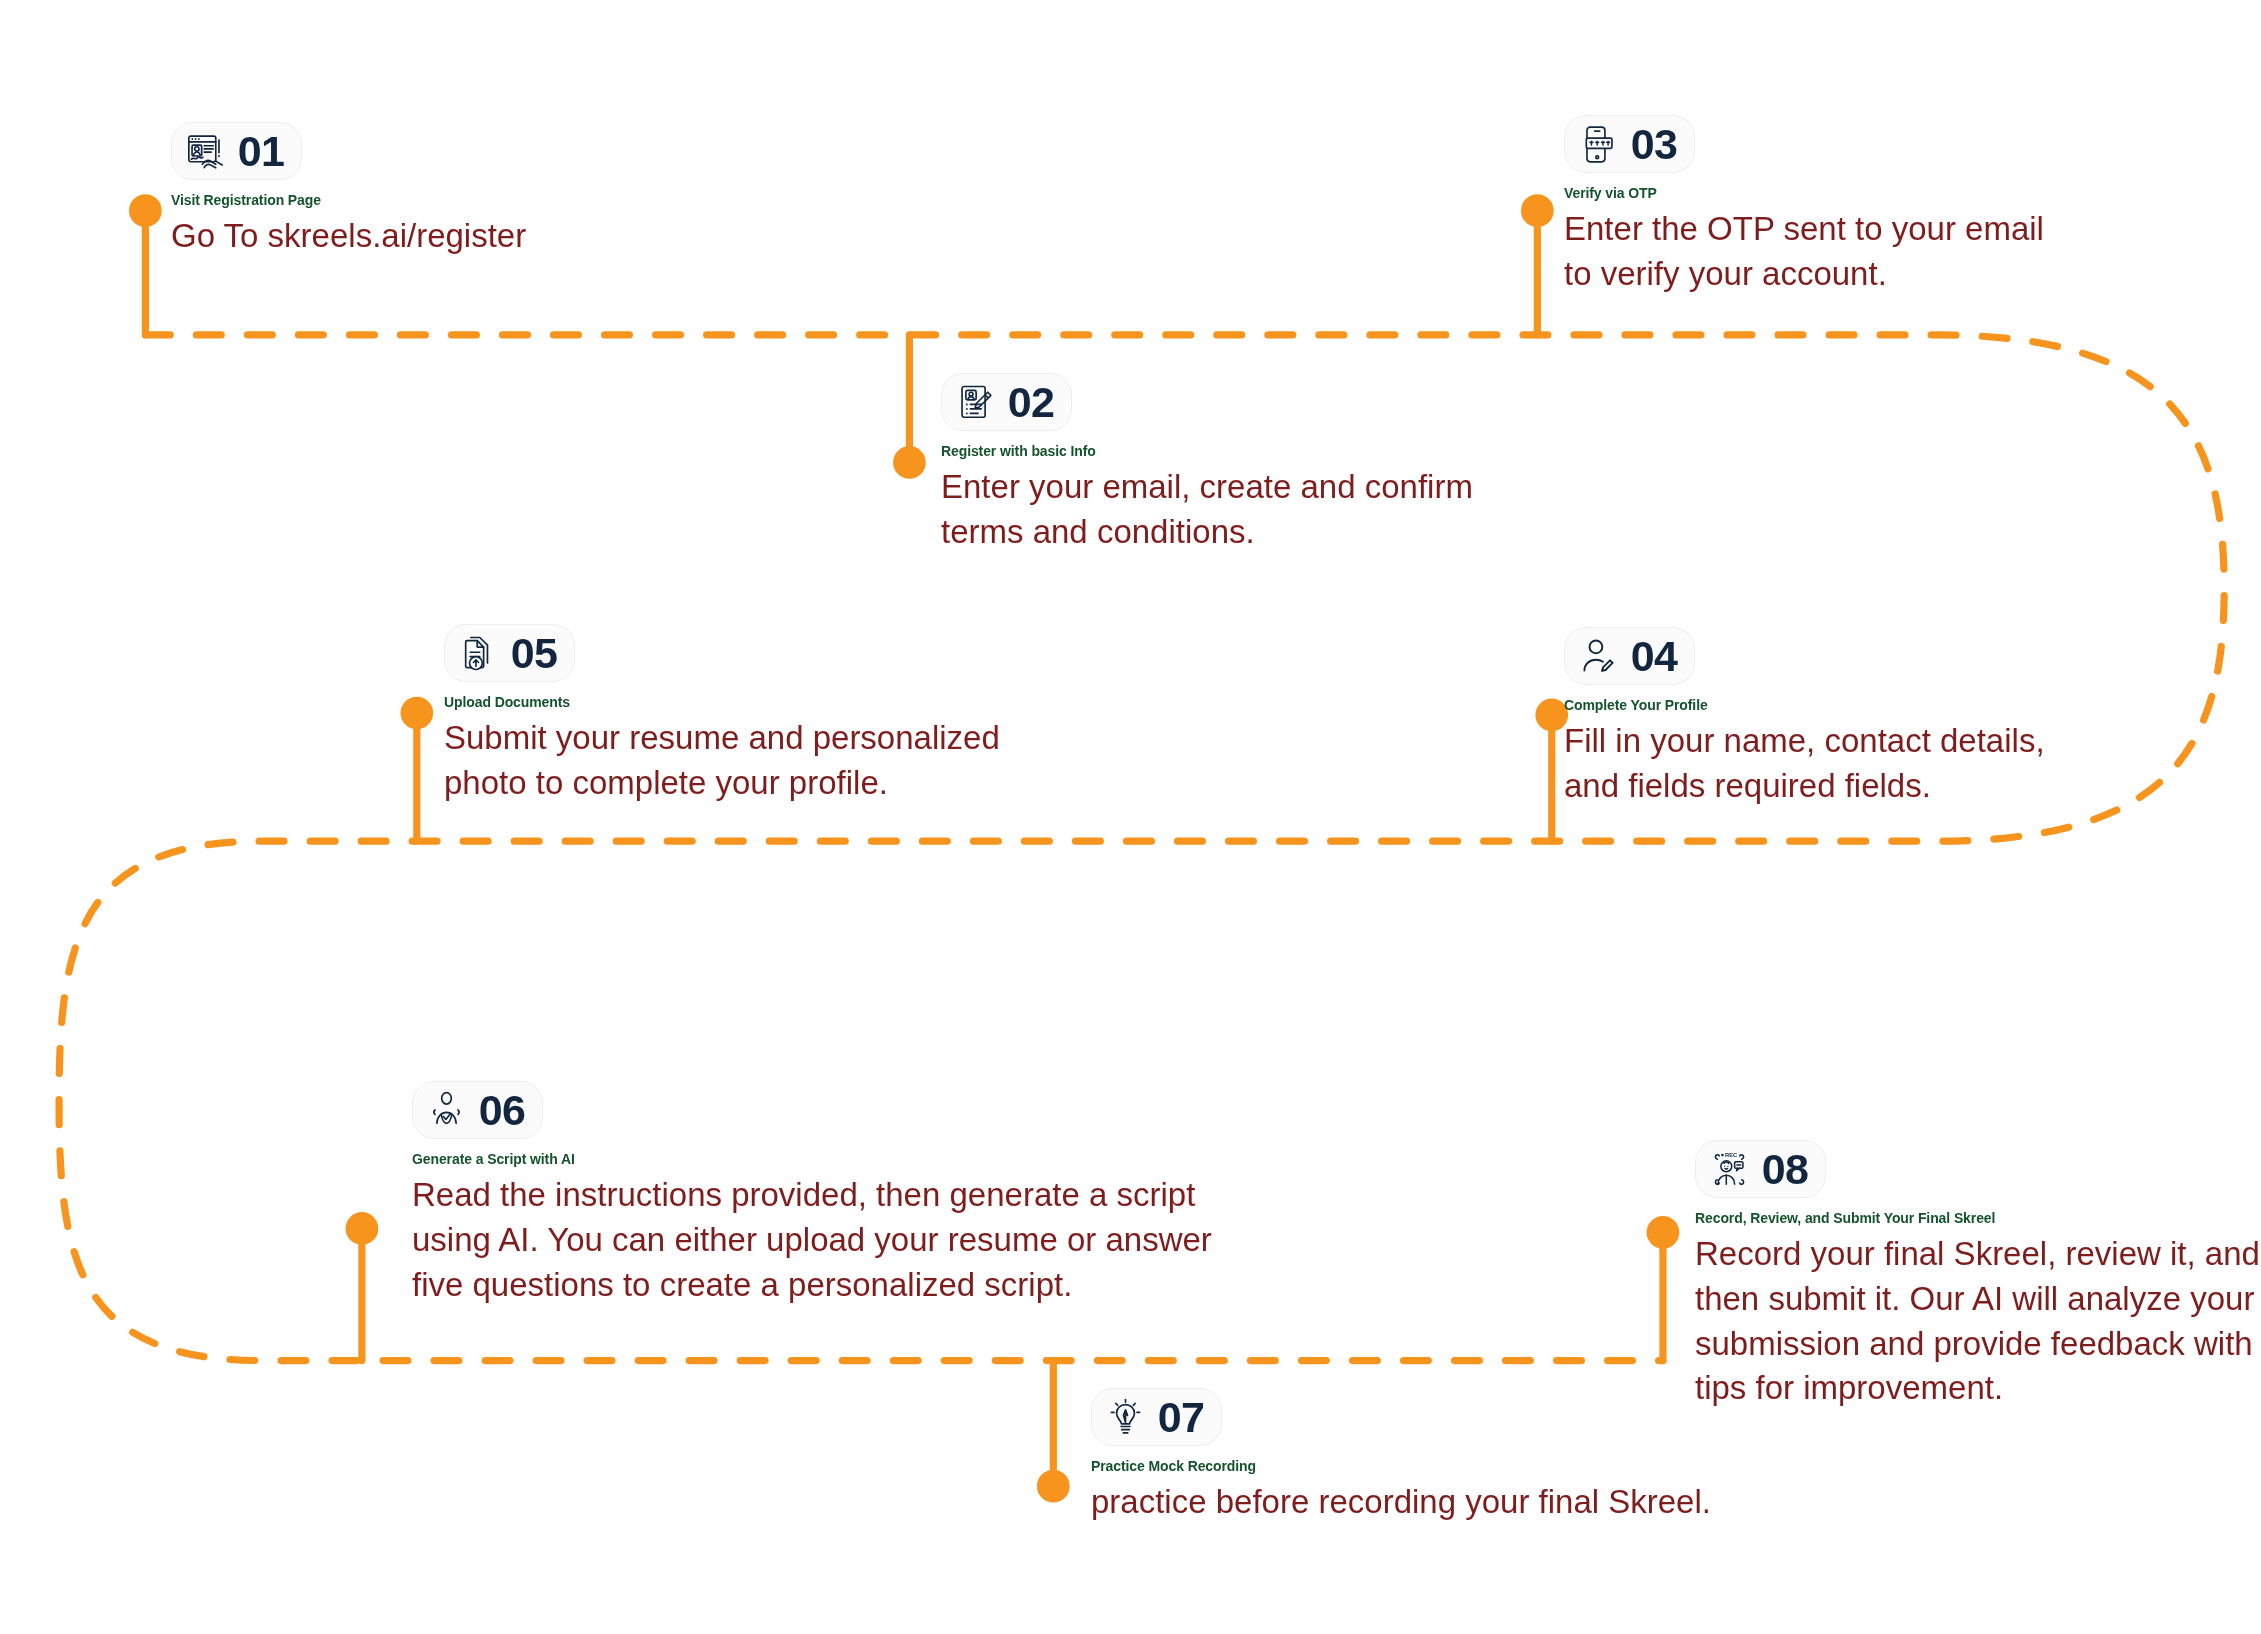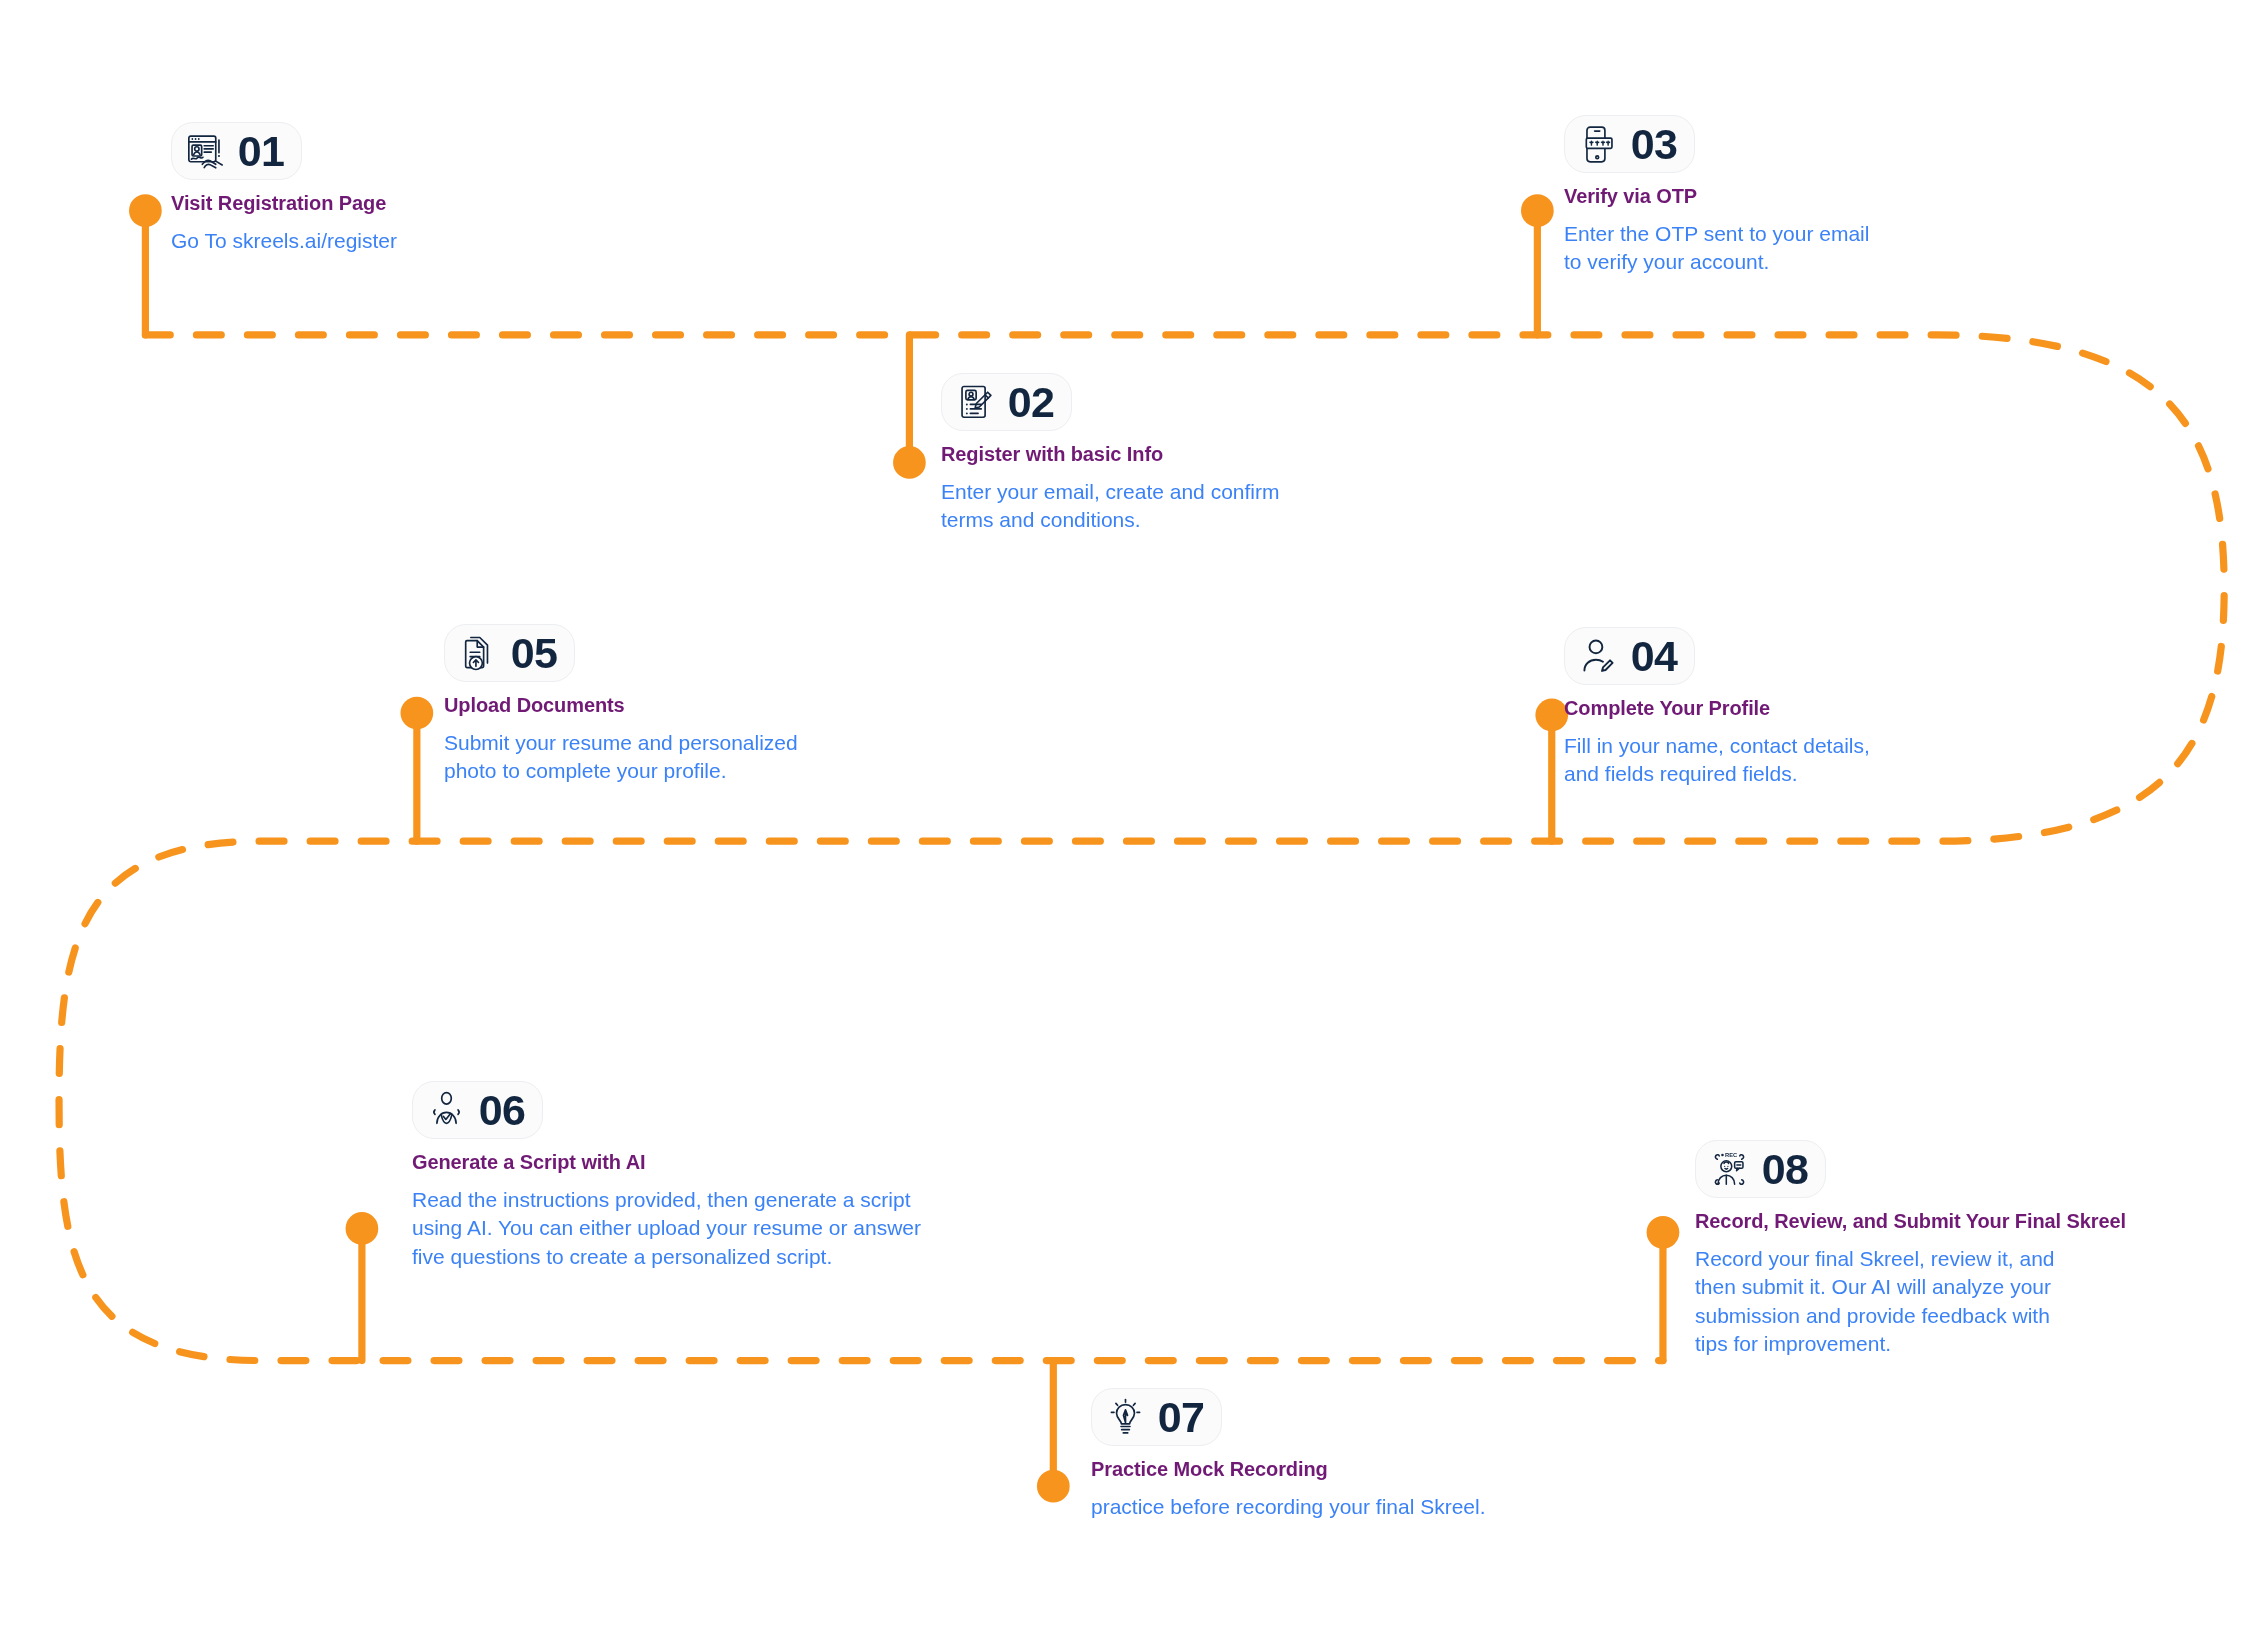--- a/index.html
+++ b/index.html
@@ -28,29 +28,29 @@
   }
   .badge .glyph{width:41px;height:41px;display:block;flex:0 0 auto;}
   .badge .num{
     font-size:43px;line-height:1;font-weight:800;
     color:#13263f;letter-spacing:-0.7px;
     font-family:"Liberation Sans", sans-serif;
   }
 
   .step-title{
     margin-top:11.8px;
-    font-size:20px;font-weight:800;letter-spacing:-0.1px;
-    color:#701a75;
+    font-size:14px;font-weight:800;letter-spacing:-0.1px;
+    color:#14532d;
     white-space:nowrap;
     font-family:"Liberation Sans", sans-serif;
   }
   .step-desc{
-    margin-top:12px;
-    font-size:21px;line-height:1.36;
-    color:#3b82f6;font-weight:400;
+    margin-top:6px;
+    font-size:33px;line-height:1.36;
+    color:#7f1d1d;font-weight:400;
     font-family:"Liberation Sans", sans-serif;
   }
   .step-desc .ln{display:block;white-space:nowrap;}
 </style>
 </head>
 <body>
 
 <div id="stage">
 
   <svg id="path-layer" viewBox="0 0 3456 2498" xmlns="http://www.w3.org/2000/svg">

